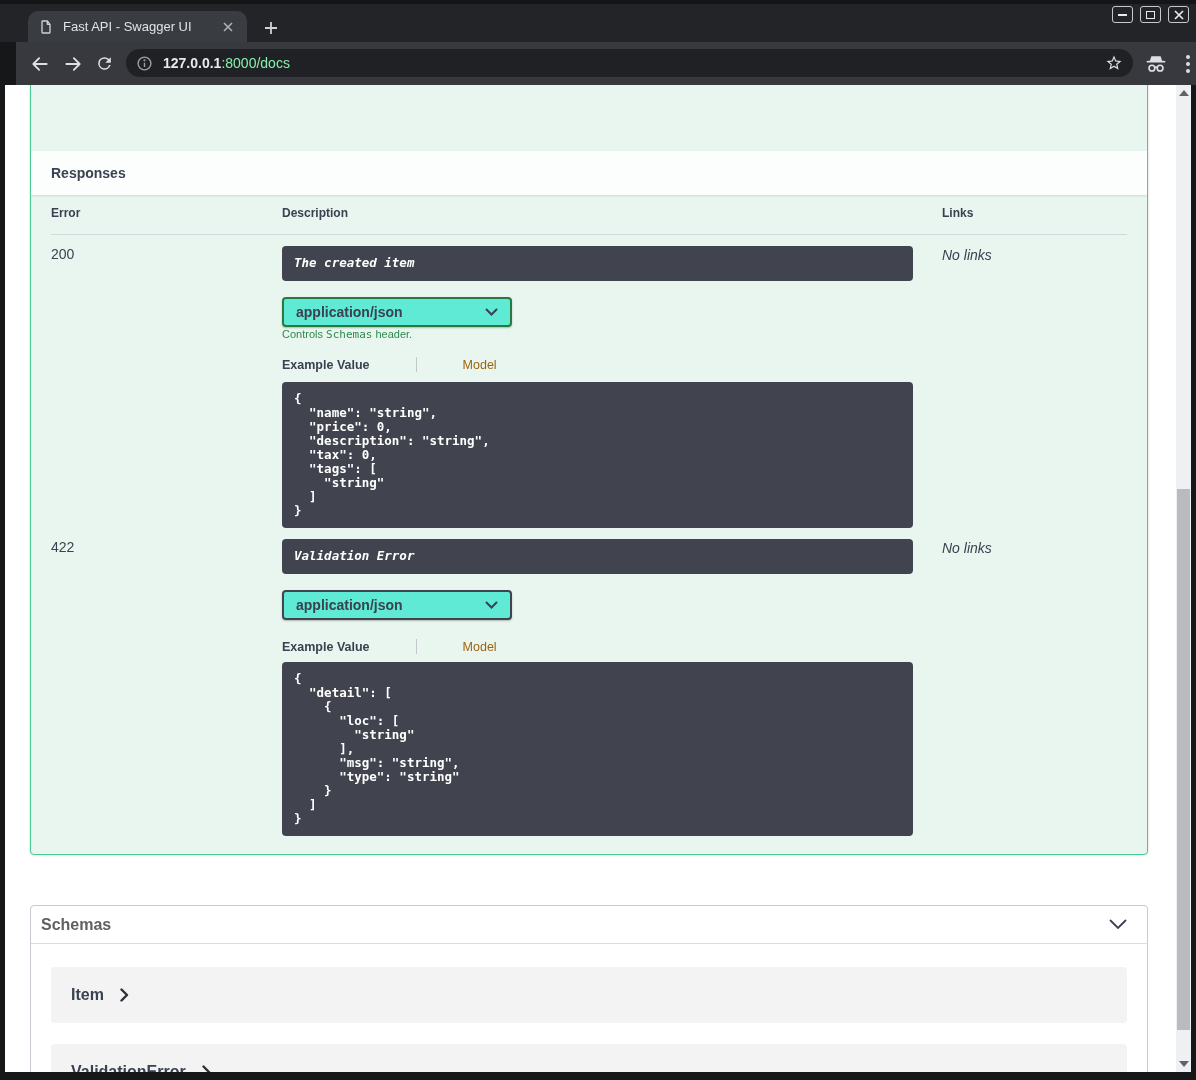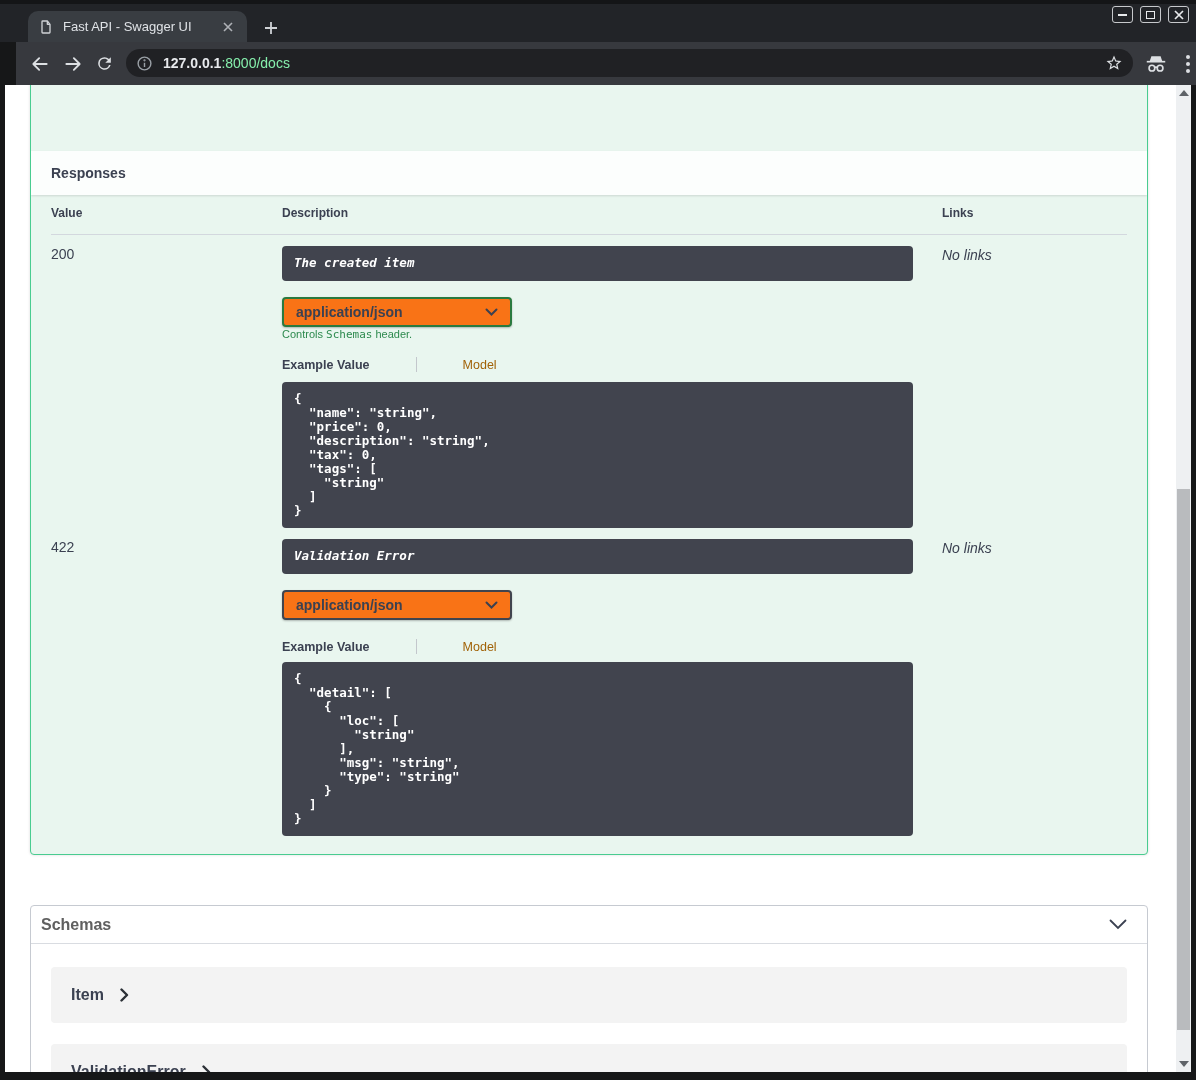--- a/index.html
+++ b/index.html
@@ -33,21 +33,21 @@
 
   .opblock { position:absolute; left:25px; top:-10px; width:1118px; height:780px; background:#e9f6ef; border:1px solid #49cc90; border-radius:4px; box-shadow:0 0 3px rgba(0,0,0,.15); overflow:hidden; }
   .sec-header { position:absolute; left:0; right:0; top:52px; height:44px; background:rgba(255,255,255,.85); box-shadow:0 1px 2px rgba(0,0,0,.12); display:flex; align-items:center; padding-left:20px;margin-top:23px; }
   .sec-header h4 { font-size:14px; color:#3b4151; }
   .colhead { position:absolute; font-size:12px; font-weight:bold; color:#3b4151; }
   .h-code { left:20px; top:130px; } .h-desc { left:251px; top:130px; } .h-links { left:911px; top:130px; }
   .thr { position:absolute; left:20px; right:20px; top:158px; border-top:1px solid #d3d8de; }
   .rcode { position:absolute; left:20px; font-size:14px; color:#3b4151; }
   .rlinks { position:absolute; left:911px; font-size:14px; font-style:italic; color:#3b4151; }
   .descbox { position:absolute; left:251px; width:631px; height:35px; background:#41444e; border-radius:4px; color:#fff; font-family:"DejaVu Sans Mono", monospace; font-style:italic; font-weight:bold; font-size:12.5px; line-height:33px; padding:0 12px; }
-  .mselect { position:absolute; left:251px; width:230px; height:30px; background:#f97316; border-radius:4px; display:flex; align-items:center; padding:0 12px; font-size:14px; font-weight:bold; color:#3b4151; box-shadow:0 1px 2px rgba(0,0,0,.25); cursor:pointer; }
+  .mselect { position:absolute; left:251px; width:230px; height:30px; background:#5eead4; border-radius:4px; display:flex; align-items:center; padding:0 12px; font-size:14px; font-weight:bold; color:#3b4151; box-shadow:0 1px 2px rgba(0,0,0,.25); cursor:pointer; }
   .mselect .chev { margin-left:auto; }
   .sel-green { border:2px solid #2a7a3f; }
   .sel-dark  { border:2px solid #41444e; }
   .accept-note { position:absolute; left:251px; top:252px; font-size:11px; color:#2d8a4e; }
   .accept-note .mono { font-family:"DejaVu Sans Mono", monospace; }
   .extabs { position:absolute; left:251px; display:flex; align-items:center; font-size:12.5px;gap:36px; }
   .extab-active { font-weight:bold; color:#3b4151; cursor:pointer; }
   .extab-sep { width:1px; height:15px; background:#c3c7cc; margin:0 10px; }
   .extab-model { color:#a16207; cursor:pointer; }
   .codeblock { position:absolute; left:251px; width:631px; background:#41444e; border-radius:4px; padding:10px 12px; color:#ffffff; font-family:"DejaVu Sans Mono", monospace; font-size:12.5px; line-height:14px; white-space:pre; font-weight:bold; }
@@ -166,21 +166,21 @@
     </div>
   </div>
 
   <div class="page">
 
     <div class="opblock">
       <div class="sec-header">
         <h4>Responses</h4>
       </div>
 
-      <div class="colhead h-code">Value</div>
+      <div class="colhead h-code">Error</div>
       <div class="colhead h-desc">Description</div>
       <div class="colhead h-links">Links</div>
       <div class="thr"></div>
 
       <div class="rcode r0-code">200</div>
       <div class="descbox r0-desc">The created item</div>
       <div class="rlinks r0-links">No links</div>
 
       <div class="mselect sel-green r0-sel">
         <span>application/json</span>

